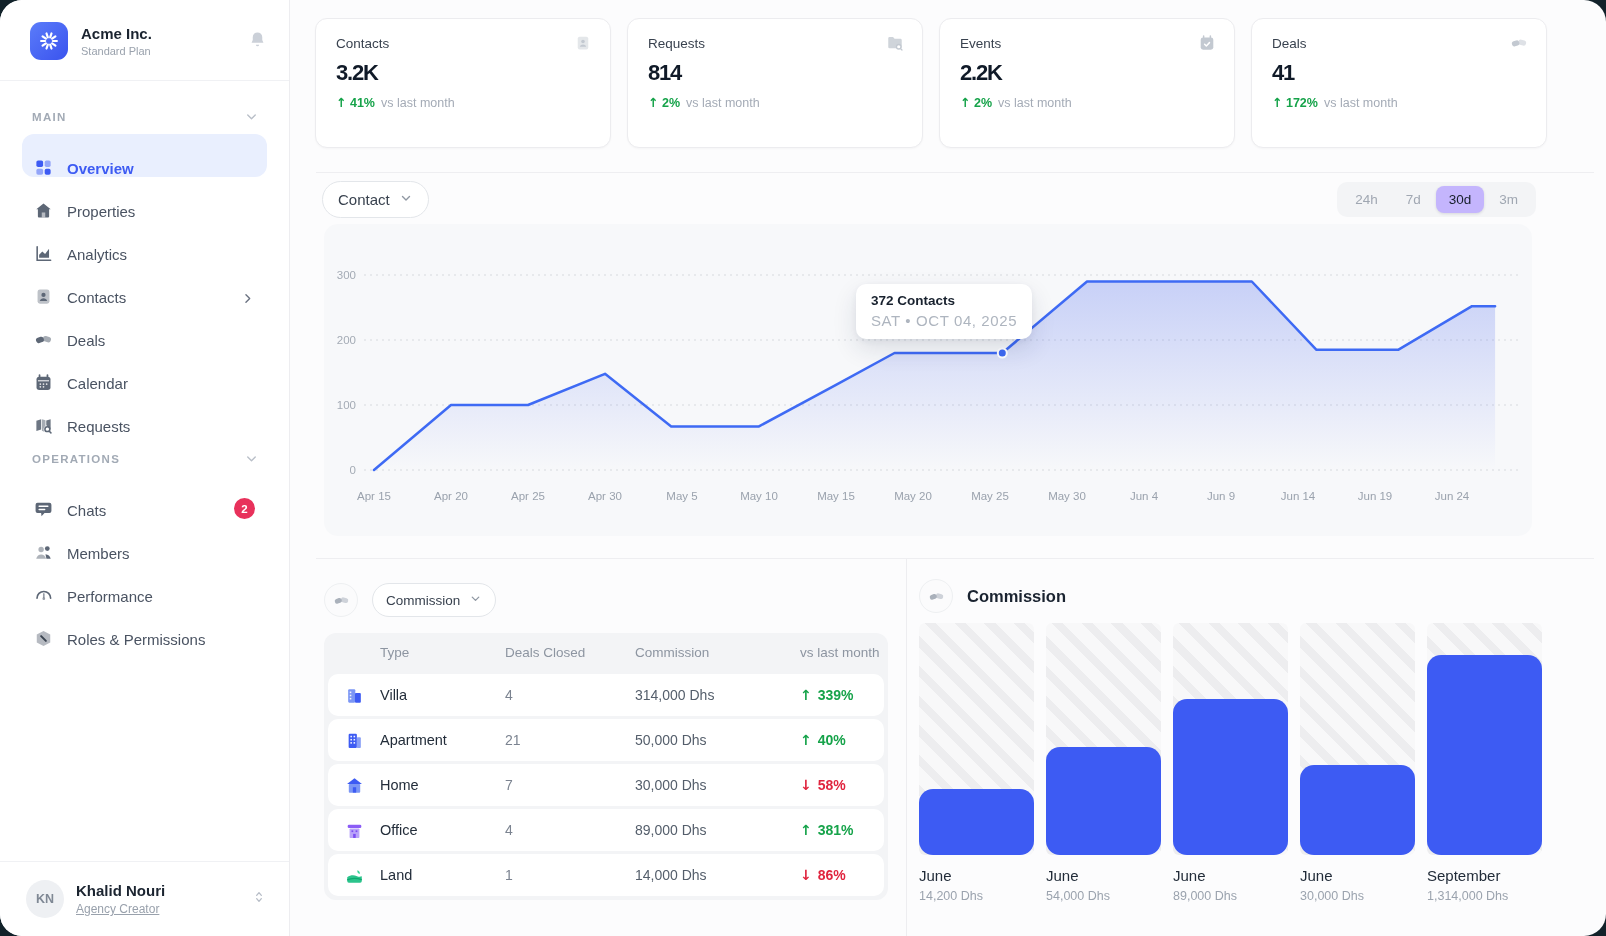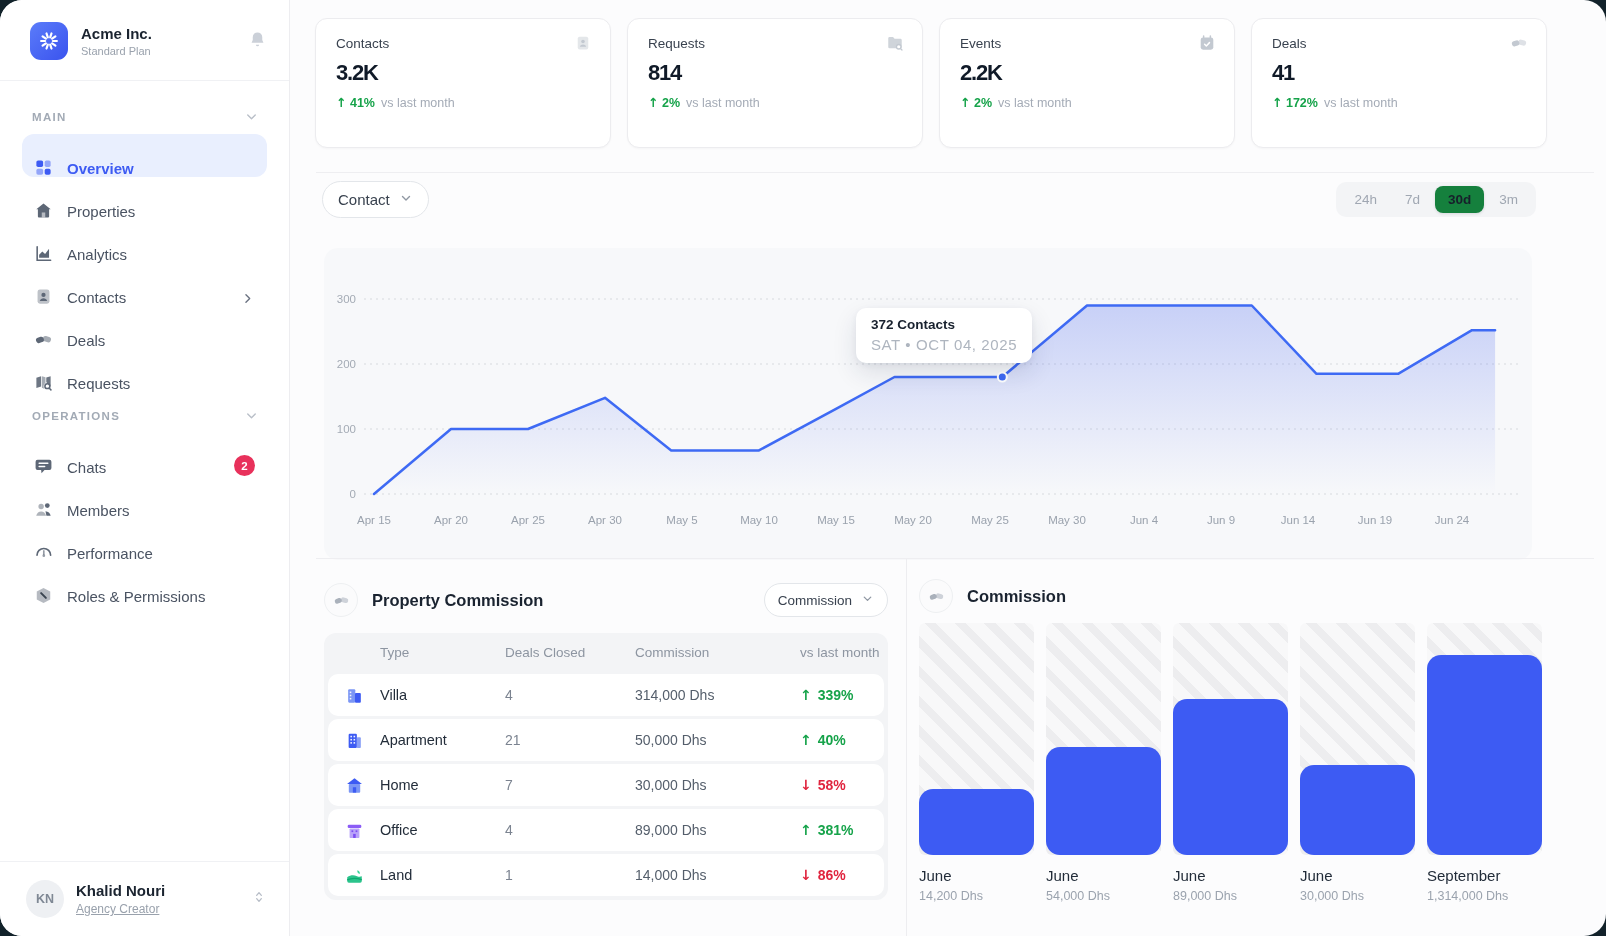--- a/index.html
+++ b/index.html
@@ -40,23 +40,23 @@
   .delta-up { color:var(--green,#16a34a); font-weight:700; }
   .delta-down { color:var(--red,#e0253f); font-weight:700; }
   .arrow { font-family:"DejaVu Sans",sans-serif; font-weight:700; }
 
   .divider { position:absolute; left:26px; right:12px; border-top:1px solid #eeeef1; }
   .controls { position:absolute; top:181px; left:32px; right:70px; display:flex; justify-content:space-between; align-items:center; }
   .pill { display:flex; align-items:center; gap:9px; border:1px solid #e3e6ea; background:#fff; border-radius:22px; padding:9px 15px; font-size:15px; color:#39424f; cursor:pointer; }
   .pill .chev { color:#8f97a2; }
   .segment { background:#f3f4f6; border-radius:10px; padding:4px 5px; display:flex; gap:2px; }
   .seg-btn { border:none; background:transparent; padding:6px 13px; font-size:13.5px; color:#a0a7b2; border-radius:8px; font-family:inherit; cursor:pointer; }
-  .seg-btn.active { background:#15803d; color:#171f2b; font-weight:700; box-shadow:0 1px 3px rgba(16,24,40,.12); }
-
-  .chart-panel { position:absolute; left:34px; top:248px; width:1208px; height:312px; background:#f7f8fa; border-radius:14px; }
+  .seg-btn.active { background:#c4b5fd; color:#171f2b; font-weight:400; box-shadow:0 1px 3px rgba(16,24,40,.12); }
+
+  .chart-panel { position:absolute; left:34px; top:224px; width:1208px; height:312px; background:#f7f8fa; border-radius:14px; }
   .tooltip { position:absolute; left:532px; top:60px; background:#fff; border-radius:10px; padding:9px 15px 10px; box-shadow:0 10px 24px rgba(25,39,70,.12),0 2px 6px rgba(25,39,70,.06); z-index:2; }
   .tt-title { font-size:13.5px; font-weight:700; color:#18212e; white-space:nowrap; }
   .tt-date { font-size:15px; color:#aeb5bf; letter-spacing:.6px; margin-top:4px; white-space:nowrap; }
 
   
   .bottom { position:absolute; top:559px; left:0; right:0; bottom:0; display:flex; }
   .bleft { width:616px; padding:24px 18px 0 34px; flex:none; }
   .bright { flex:1; border-left:1px solid #ededf0; padding:20px 0 0 12px; }
   .panel-head { display:flex; align-items:center; gap:14px; }
   .icon-circle { width:34px; height:34px; border-radius:50%; background:#fbfbfc; border:1px solid #eef0f2; display:grid; place-items:center; color:#aab1bb; flex:none; }
@@ -167,20 +167,37 @@
         <div class="nav-item">
           <span class="nav-ic">
             <svg viewBox="0 0 24 24" fill="currentColor">
               <g>
                 <rect x="2.5" y="9" width="10" height="7" rx="3.2" transform="rotate(-18 7.5 12.5)"></rect>
                 <rect x="11" y="8" width="10.5" height="7" rx="3.2" transform="rotate(16 16 11.5)" opacity=".55"></rect>
               </g>
             </svg>
           </span>
         <span>Deals</span>
+        </div>
+        <div class="nav-item">
+          <span class="nav-ic">
+            <svg viewBox="0 0 24 24" fill="currentColor">
+              <path d="M7 2.6v3.2M17 2.6v3.2" stroke="currentColor" stroke-width="2.2" stroke-linecap="round"></path>
+              <rect x="3.2" y="4.6" width="17.6" height="16.8" rx="3.4"></rect>
+              <rect x="5" y="9" width="14" height="1.6" fill="#fff" opacity=".8"></rect>
+              <g fill="#fff" opacity=".85">
+                <circle cx="8" cy="14" r="1.1"></circle>
+                <circle cx="12" cy="14" r="1.1"></circle>
+                <circle cx="16" cy="14" r="1.1"></circle>
+                <circle cx="8" cy="17.5" r="1.1"></circle>
+                <circle cx="12" cy="17.5" r="1.1"></circle>
+              </g>
+            </svg>
+          </span>
+        <span>Calendar</span>
         </div>
         <div class="nav-item">
           <span class="nav-ic">
             <svg viewBox="0 0 24 24" fill="currentColor">
               <path d="M3 6 9 4v13l-6 2Z" opacity=".9"></path>
               <path d="M10 4l4.5 1.5v6.8a6.3 6.3 0 0 0-1.6 7.5L10 18.6Z" opacity=".55"></path>
               <path d="M15.5 5.6 21 4v12.7l-1.7.6a6.4 6.4 0 0 0-3.8-5.5Z" opacity=".9"></path>
               <circle cx="16.9" cy="16.6" r="3.1" fill="#fff"></circle>
               <circle cx="16.9" cy="16.6" r="3.1" fill="none" stroke="currentColor" stroke-width="1.9"></circle>
               <path d="m19.3 19.2 2.1 2.1" stroke="currentColor" stroke-width="1.9" stroke-linecap="round"></path>
@@ -374,21 +391,20 @@
       <section class="bleft">
         <div class="panel-head">
           <span class="icon-circle">
             <svg width="17" height="17" viewBox="0 0 24 24" fill="currentColor">
                 <g>
                   <rect x="2.5" y="9" width="10" height="7" rx="3.2" transform="rotate(-18 7.5 12.5)"></rect>
                   <rect x="11" y="8" width="10.5" height="7" rx="3.2" transform="rotate(16 16 11.5)" opacity=".55"></rect>
                 </g>
               </svg>
           </span>
-          <div class="panel-title">Property Commission</div>
           <div class="pill small">
             <span>Commission</span>
             <span class="chev">
               <svg width="13" height="13" viewBox="0 0 24 24" fill="none" stroke="currentColor" stroke-width="2.4" stroke-linecap="round" stroke-linejoin="round">
                   <path d="m6 9.5 6 6 6-6"></path>
                 </svg>
             </span>
           </div>
         </div>
         <div class="table" id="commTable">

